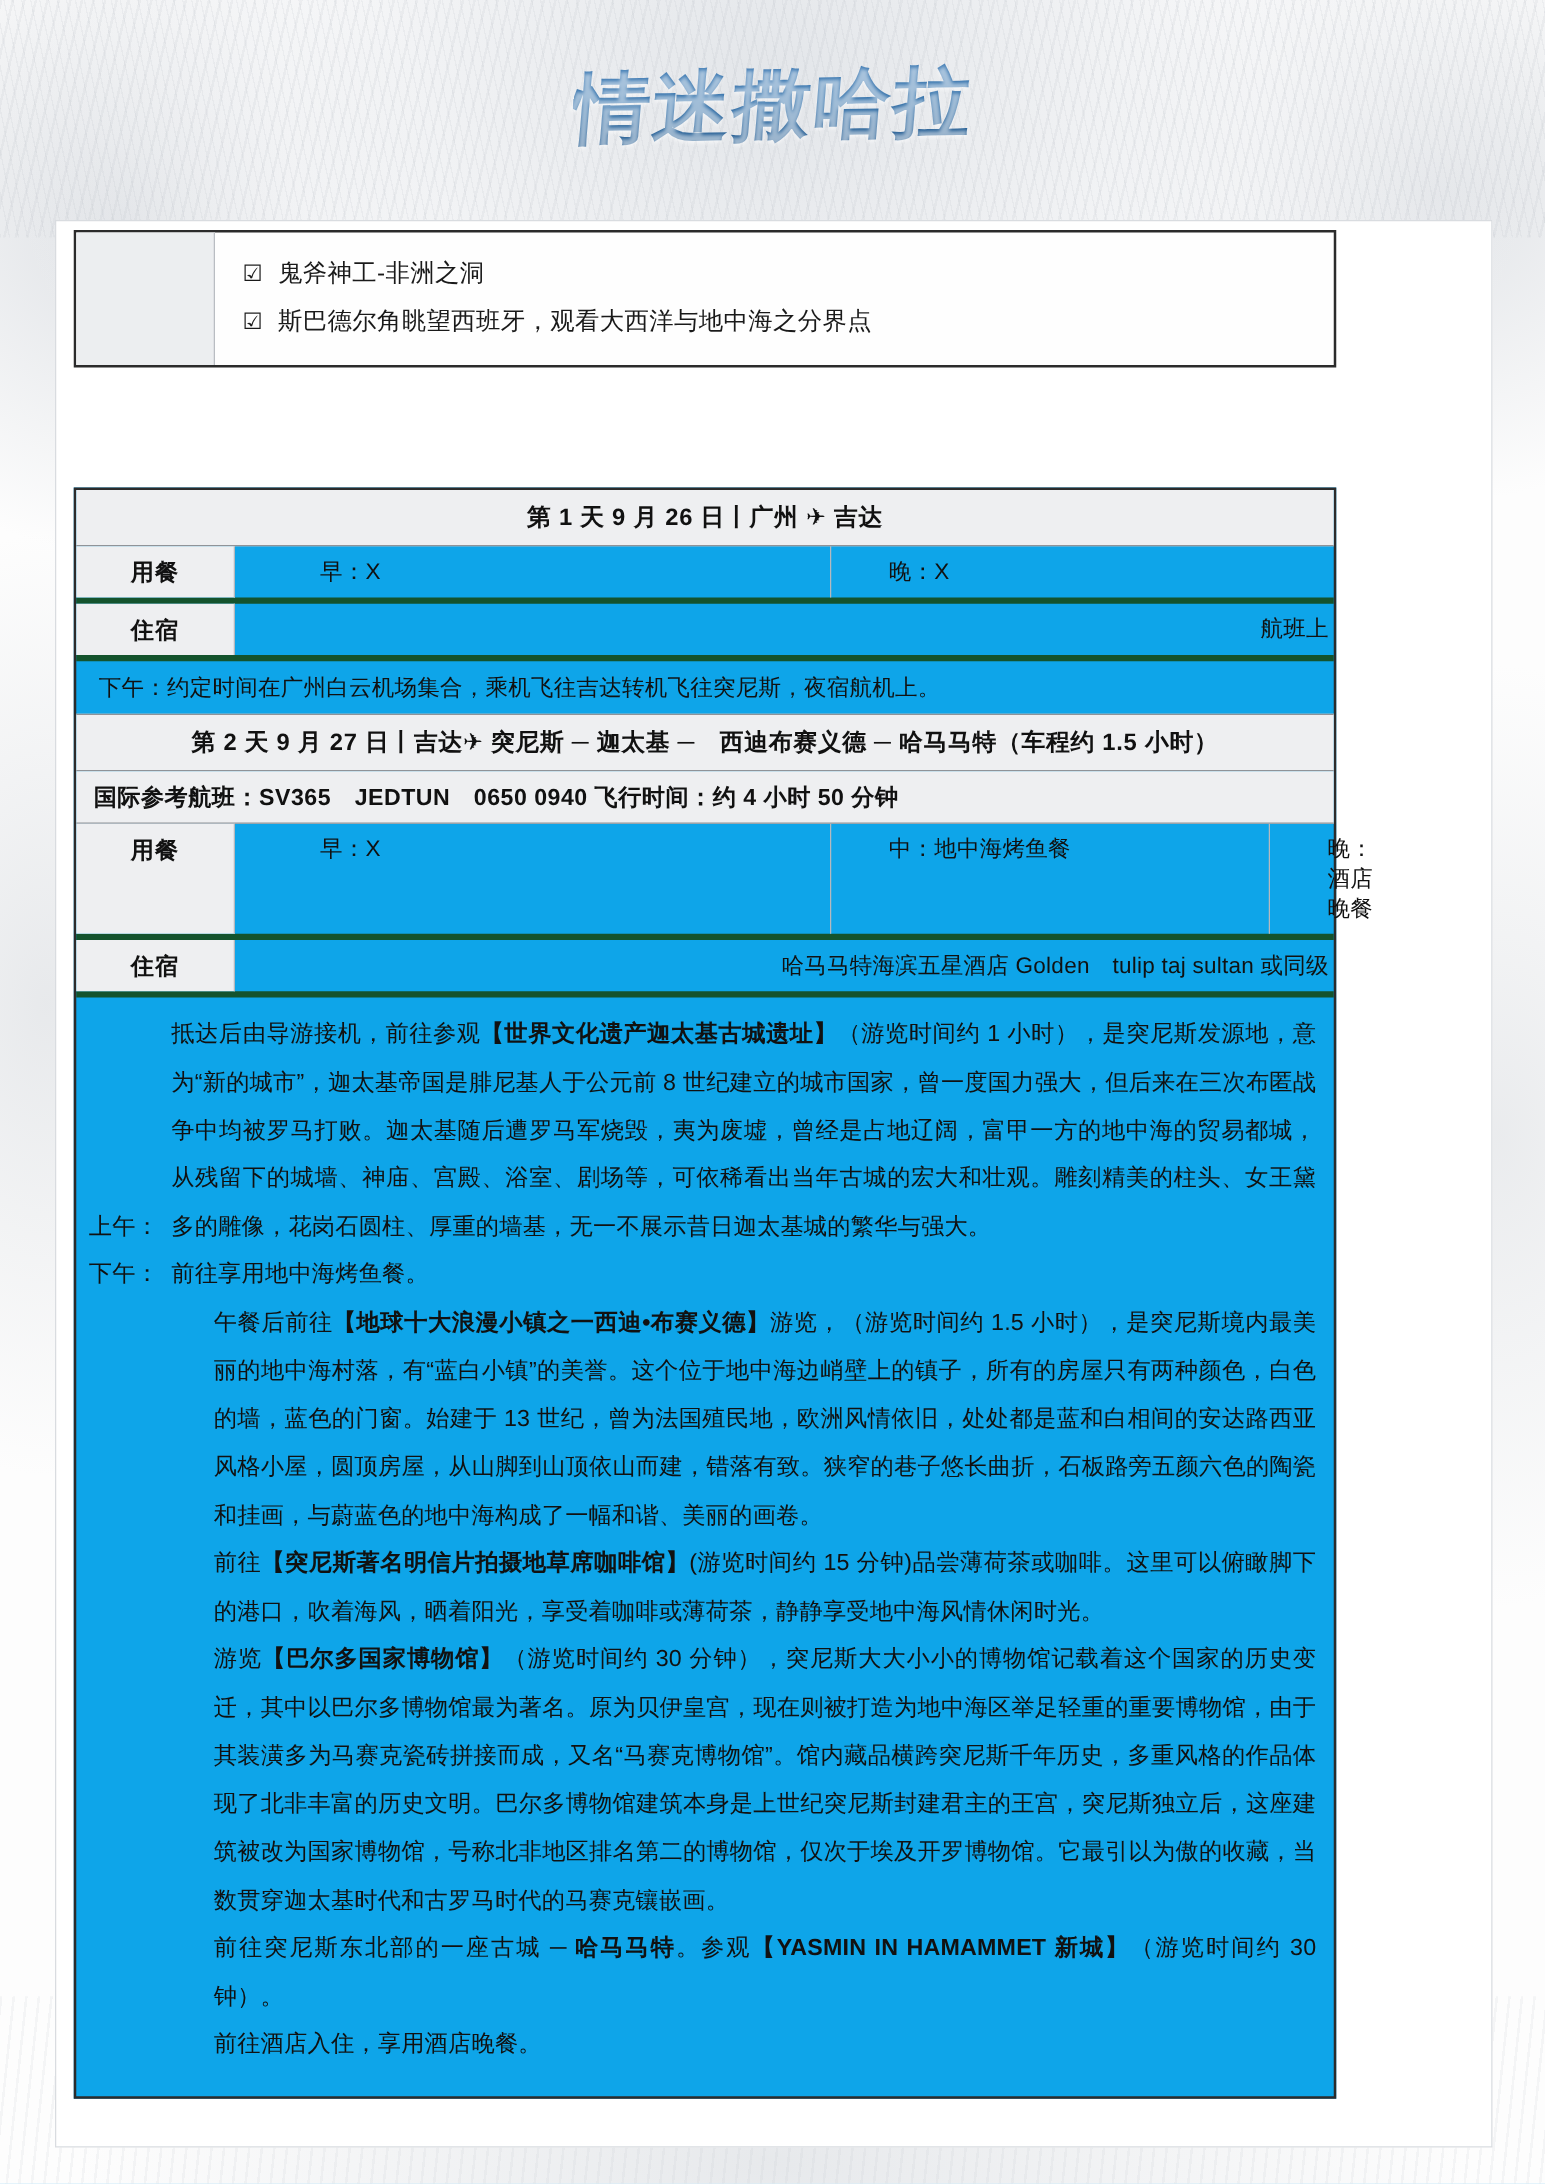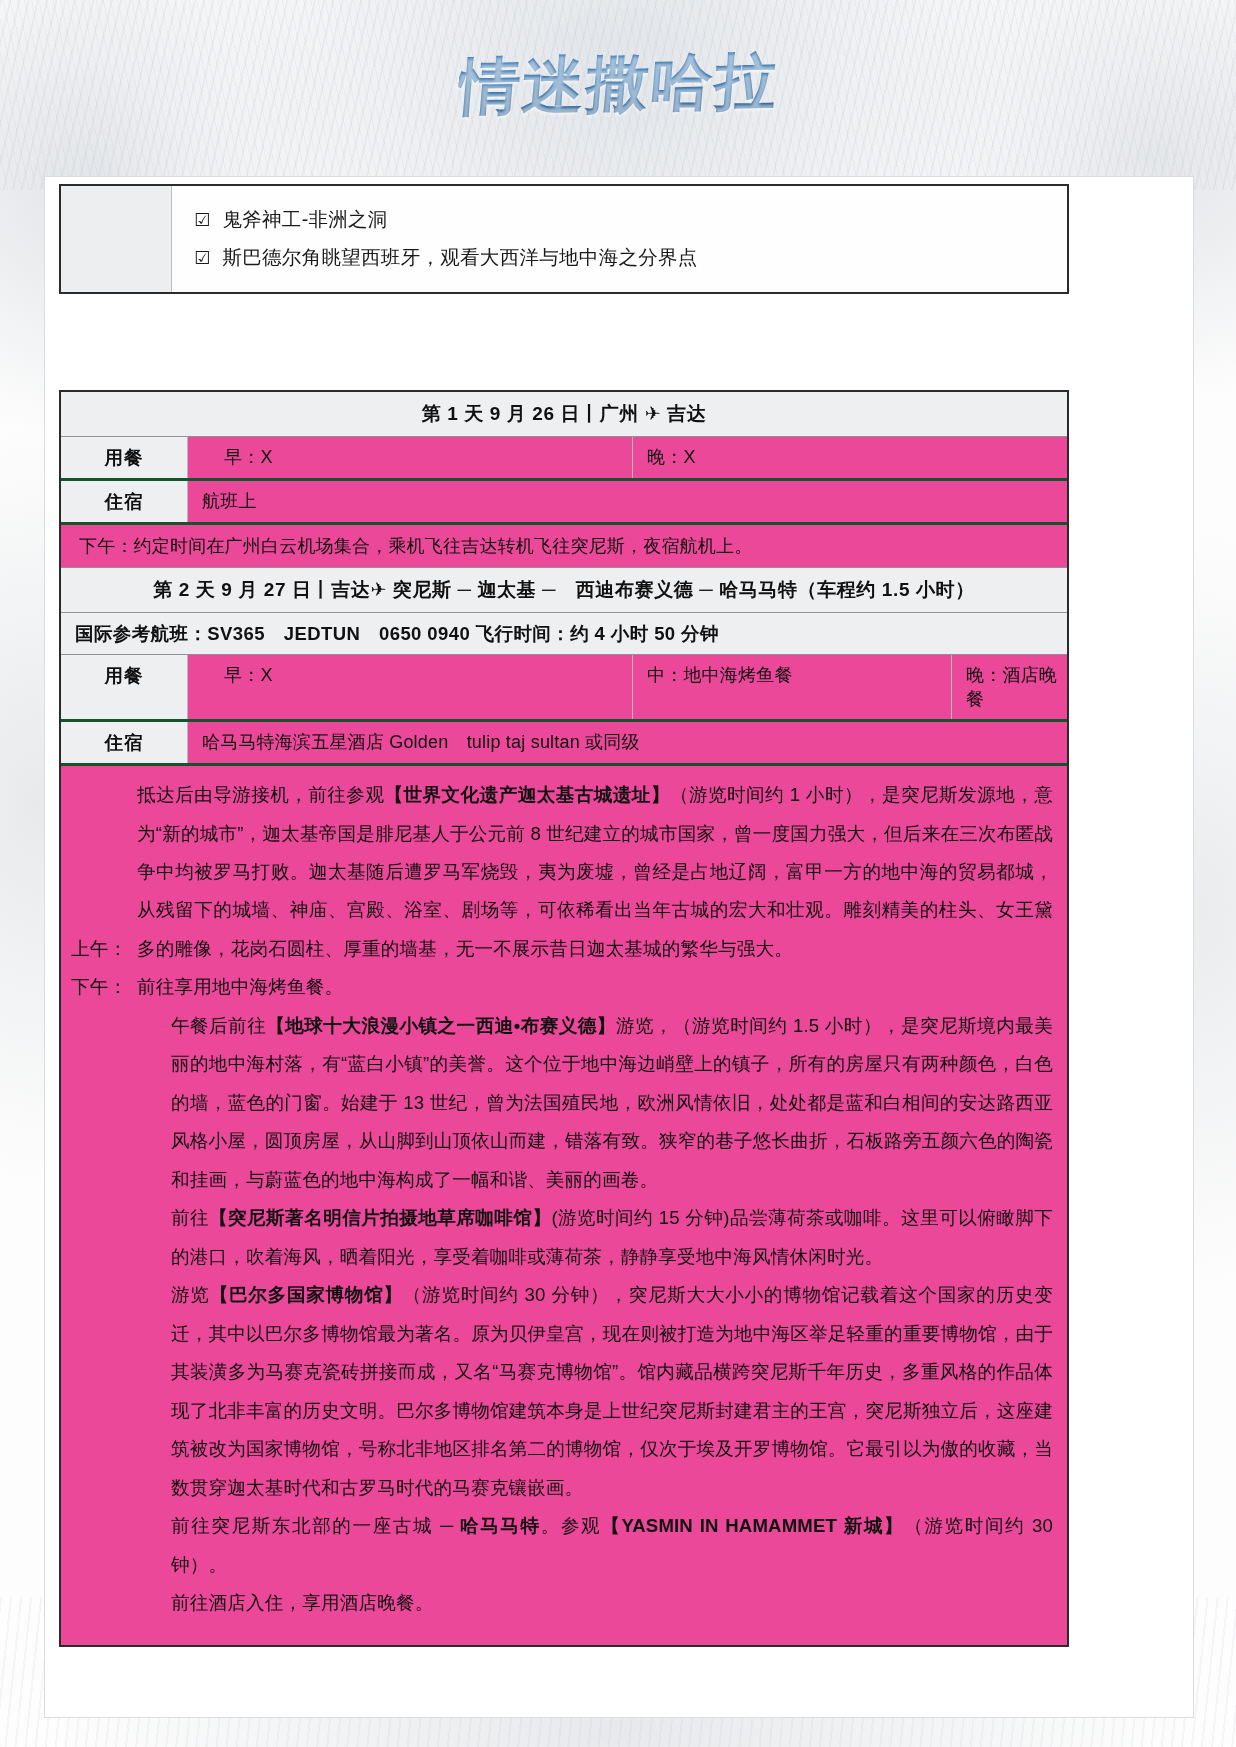--- a/index.html
+++ b/index.html
@@ -98,23 +98,23 @@
     color:#1a1a1a;
     letter-spacing:.3px;
   }
   .hl-check{
     flex:0 0 auto; margin-right:12px; font-size:18px; line-height:1;
   }
 
   
   .itin{
     border:2px solid #2b2b2b;
-    background:#ec4899;
-  }
-  .row{ display:flex; border-bottom:3px solid #14532d; }
+    background:#0ea5e9;
+  }
+  .row{ display:flex; border-bottom:5px solid #14532d;gap:32px; }
   .row:last-child{ border-bottom:none; }
 
   .day-head{
     background:#eeeff1;
     text-align:center;
     font-weight:700;
     font-size:19px;
     padding:9px 8px;
     letter-spacing:.6px;
     border-bottom:1px solid #8f9398;
@@ -142,21 +142,21 @@
     letter-spacing:1px;
   }
   .cell{
     font-size:18px;
     padding:8px 4px 8px 14px;
     letter-spacing:.2px;
   }
   .meal-b{ flex:0 0 404px; border-right:1px solid #b5b9be;padding-left:36px; }
   .meal-l{ flex:0 0 300px; border-right:1px solid #b5b9be; }
   .meal-d{ flex:1 1 auto; }
-  .stay{ flex:1 1 auto; }
+  .stay{ flex:1 1 auto;text-align:right; }
 
   .note-row{
     font-size:18px;
     padding:9px 12px 9px 18px;
     letter-spacing:.2px;
   }
 
   
   .body-block{
     padding:10px 14px 22px 10px;

